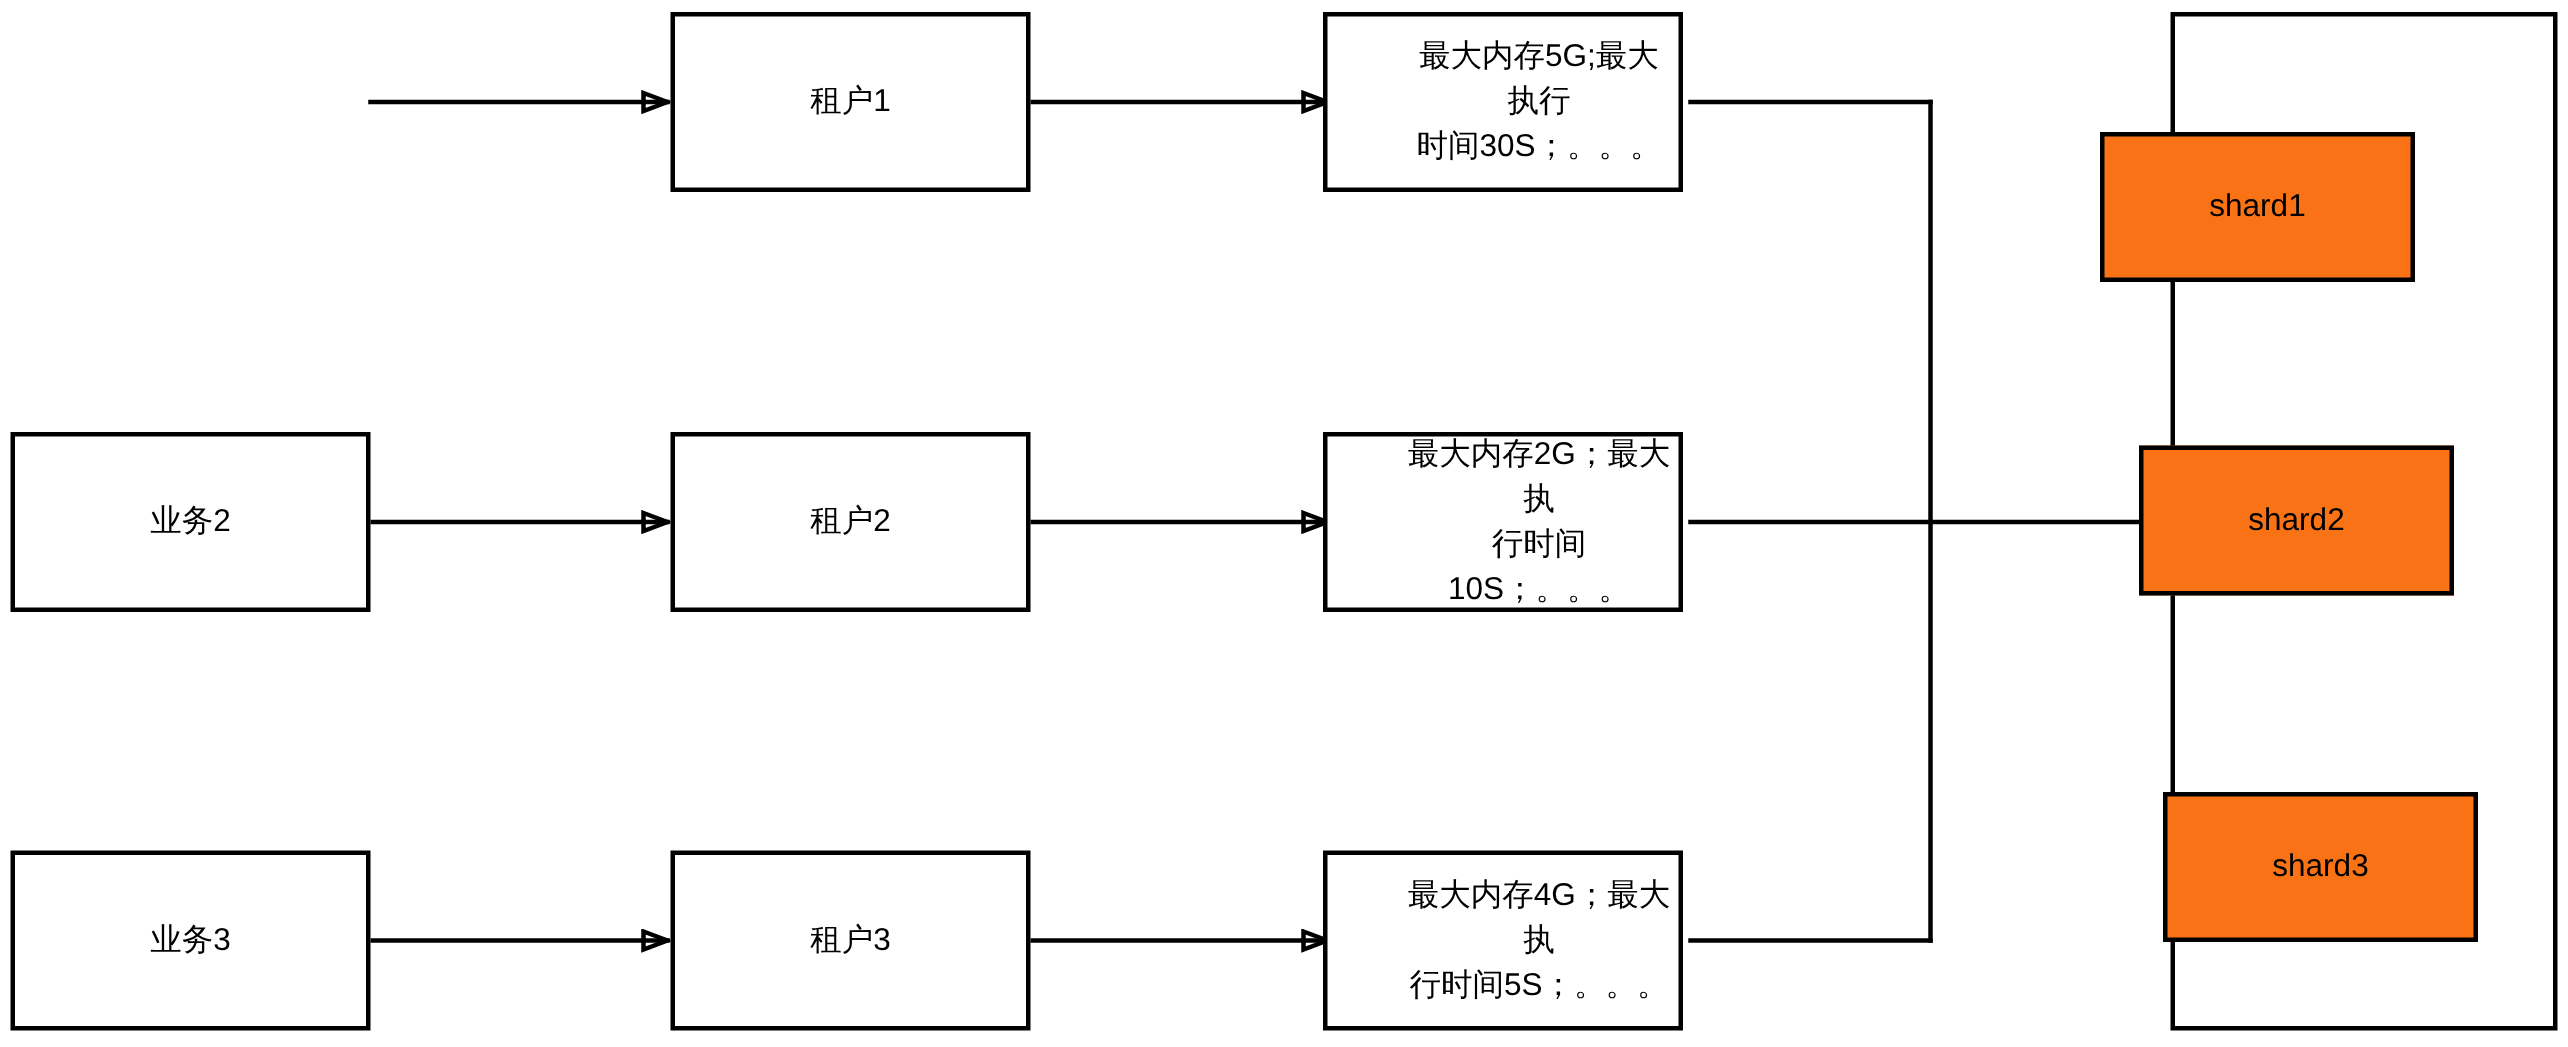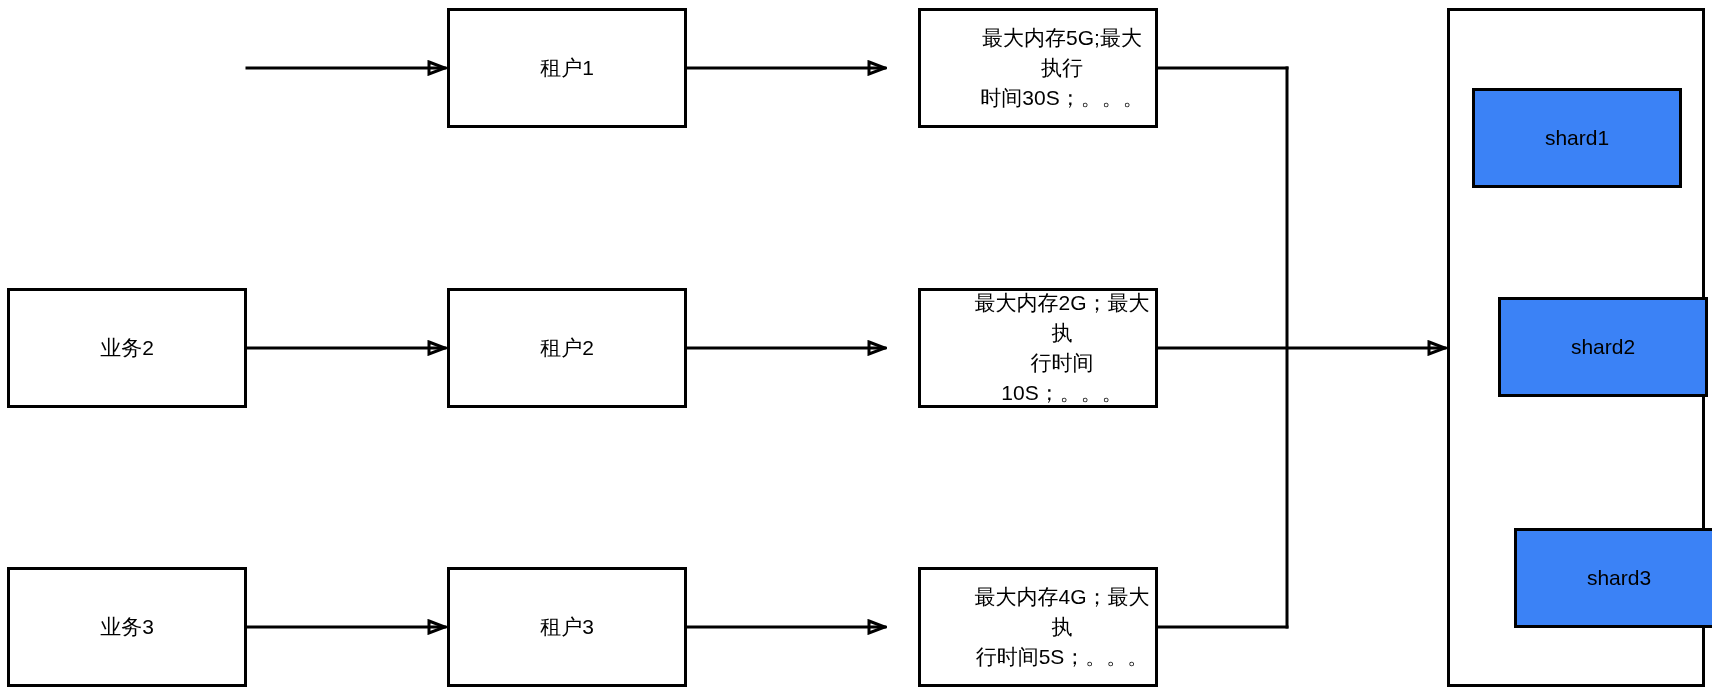--- a/index.html
+++ b/index.html
@@ -24,40 +24,40 @@
     display: flex;
     align-items: center;
     justify-content: center;
     text-align: center;
     font-size: 21px;
     line-height: 30px;
   }
   .node-small { width: 240px; height: 120px; left: 7px; }
   .col-business { left: 7px; }
   .col-tenant   { left: 447px; }
-  .col-policy   { left: 918px; padding-left: 48px; }
+  .col-policy   { left: 882px; padding-left: 48px; }
   .row-1 { top: 8px; }
   .row-2 { top: 288px; }
   .row-3 { top: 567px; }
   .policy-text { white-space: pre-line; padding: 0 4px; }
   .cluster {
     position: absolute;
     box-sizing: border-box;
     left: 1447px; top: 8px;
     width: 258px; height: 679px;
     border: 3px solid #000000;
     background: #ffffff;
   }
   .shard {
     position: absolute;
     box-sizing: border-box;
-    left: 1472px;
+    left: 1400px;
     width: 210px; height: 100px;
     border: 3px solid #000000;
-    background: #3b82f6;
+    background: #f97316;
     display: flex;
     align-items: center;
     justify-content: center;
     font-size: 21px;
   }
   .shard-1 { top: 88px; }
   .shard-2 { top: 297px; margin-left: 26px; }
   .shard-3 { top: 528px; margin-left: 42px; }
   svg line, svg path { stroke: #000000; stroke-width: 3; fill: none; stroke-linecap: square; }
 </style>

